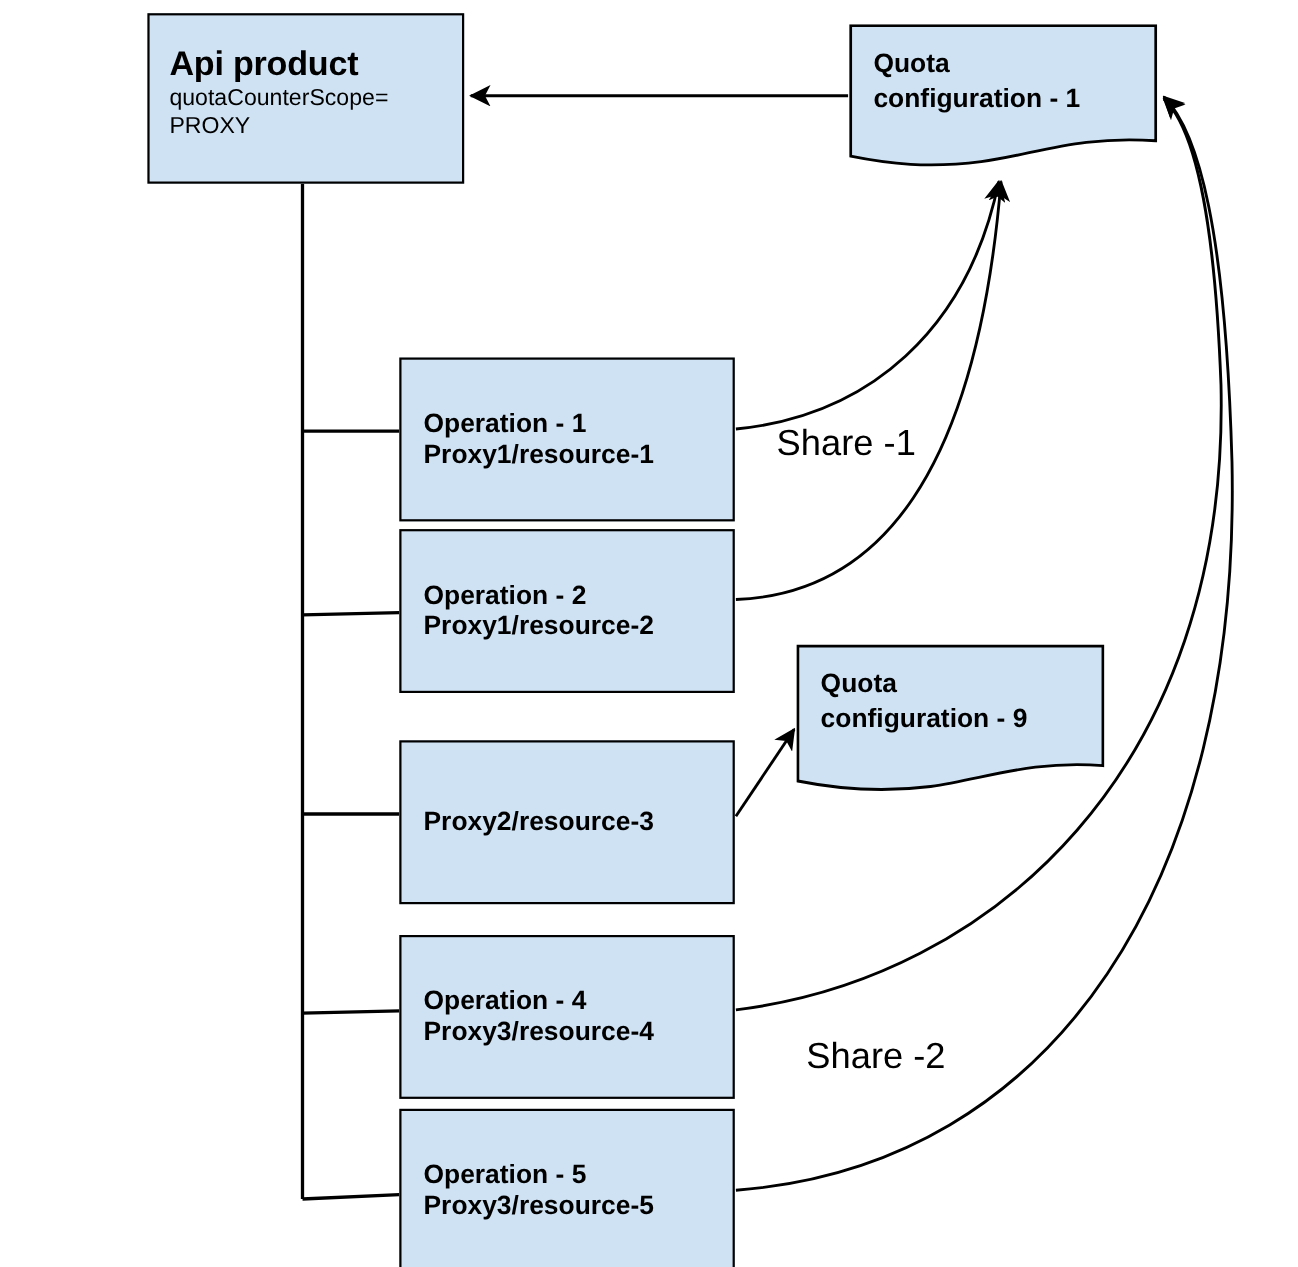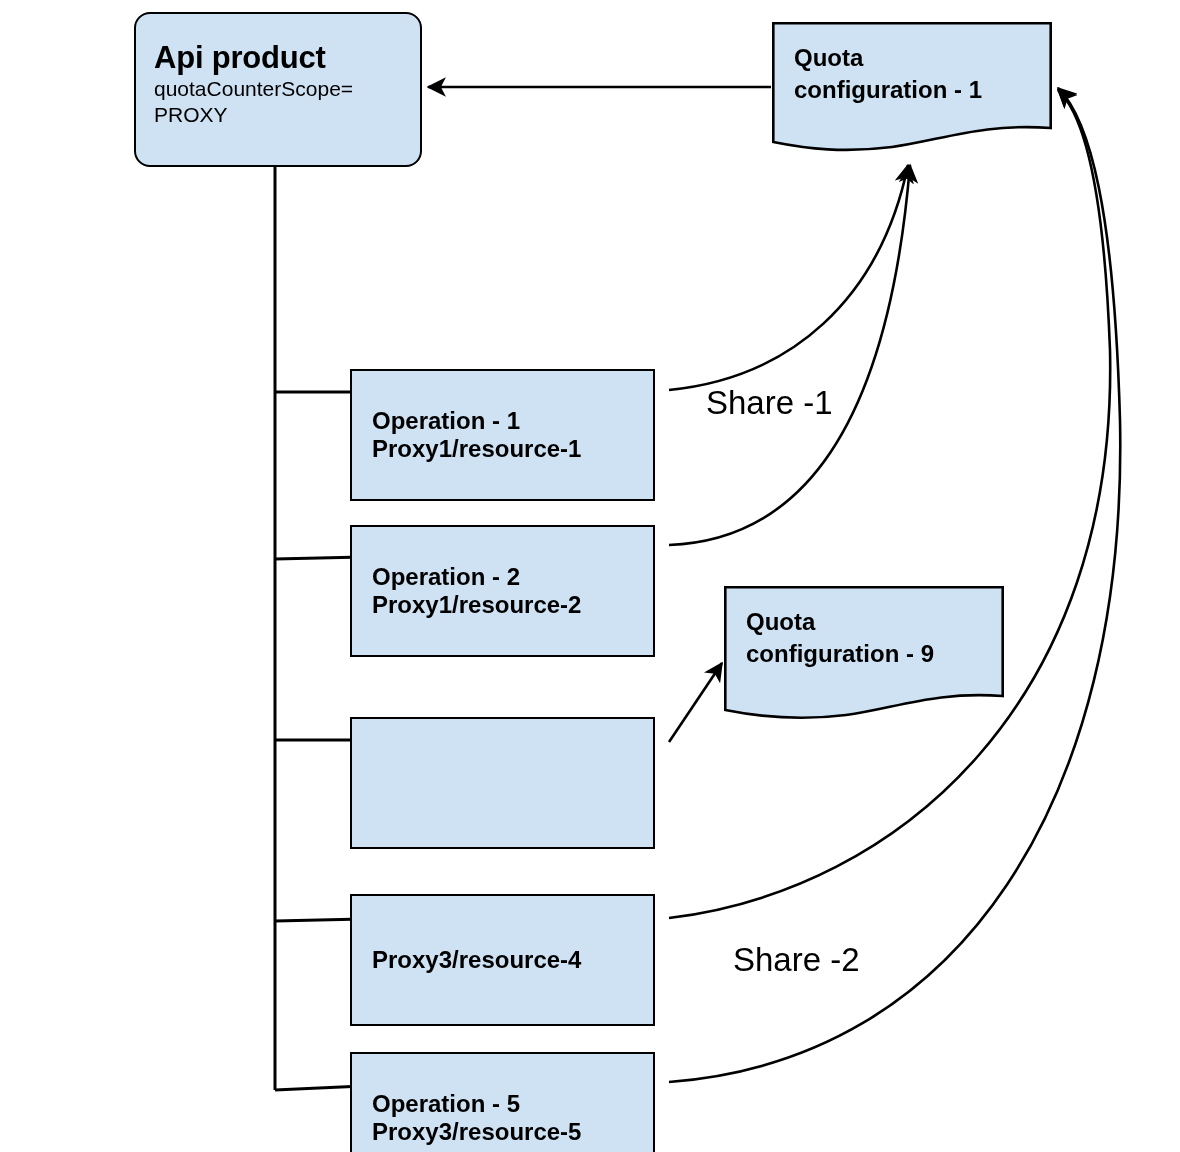--- a/index.html
+++ b/index.html
@@ -50,42 +50,40 @@
     font-size: 24px;
     line-height: 1.18;
     white-space: nowrap;
   }
   
   #node-api-product {
     left: 134px;
     top: 12px;
     width: 288px;
     height: 155px;
-    border-radius: 16px;
   }
   #node-api-product .node-inner {
     left: 18px;
     top: 26px;
     transform: none;
   }
   #node-api-product .n-title {
     font-size: 31px;
     line-height: 1.15;
     letter-spacing: -0.2px;
   }
   #node-api-product .n-sub {
     font-size: 21px;
     line-height: 1.25;
   }
   
   .op {
-    left: 350px;
+    left: 363px;
     width: 305px;
-    height: 132px;
-    margin-top: 44px;
+    height: 149px;
   }
   #node-operation-1 { top: 325px; }
   #node-operation-2 { top: 481px; }
   #node-operation-3 { top: 673px; }
   #node-operation-4 { top: 850px; }
   #node-operation-5 { top: 1008px; }
   .op .node-inner {
     left: 20px;
     top: 50%;
     transform: translateY(-50%);
@@ -184,25 +182,27 @@
 
   <div class="node op" id="node-operation-2">
     <div class="node-inner">
       <div class="n-title">Operation - 2</div>
       <div class="n-sub">Proxy1/resource-2</div>
     </div>
   </div>
 
   <div class="node op" id="node-operation-3">
     <div class="node-inner">
+      <div class="n-sub">Proxy2/resource-3</div>
     </div>
   </div>
 
   <div class="node op" id="node-operation-4">
     <div class="node-inner">
+      <div class="n-title">Operation - 4</div>
       <div class="n-sub">Proxy3/resource-4</div>
     </div>
   </div>
 
   <div class="node op" id="node-operation-5">
     <div class="node-inner">
       <div class="n-title">Operation - 5</div>
       <div class="n-sub">Proxy3/resource-5</div>
     </div>
   </div>

